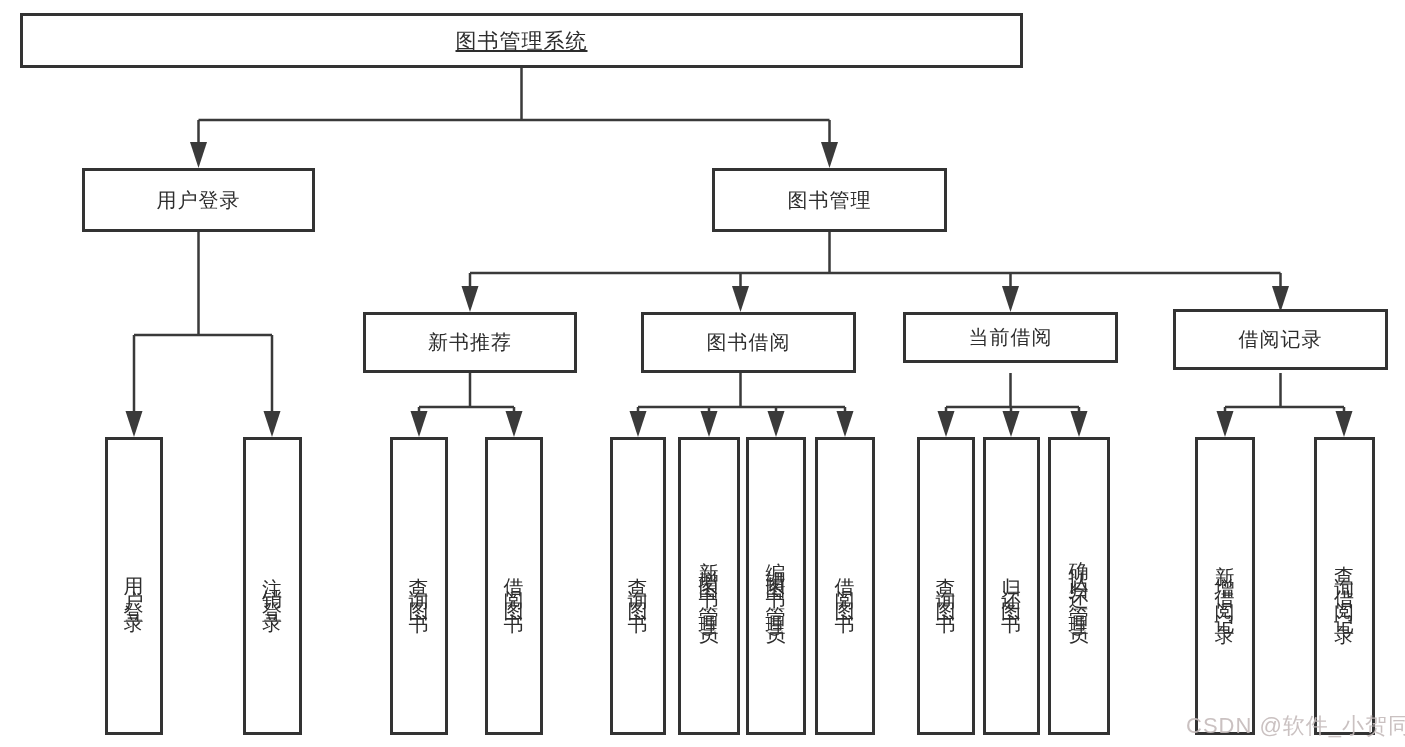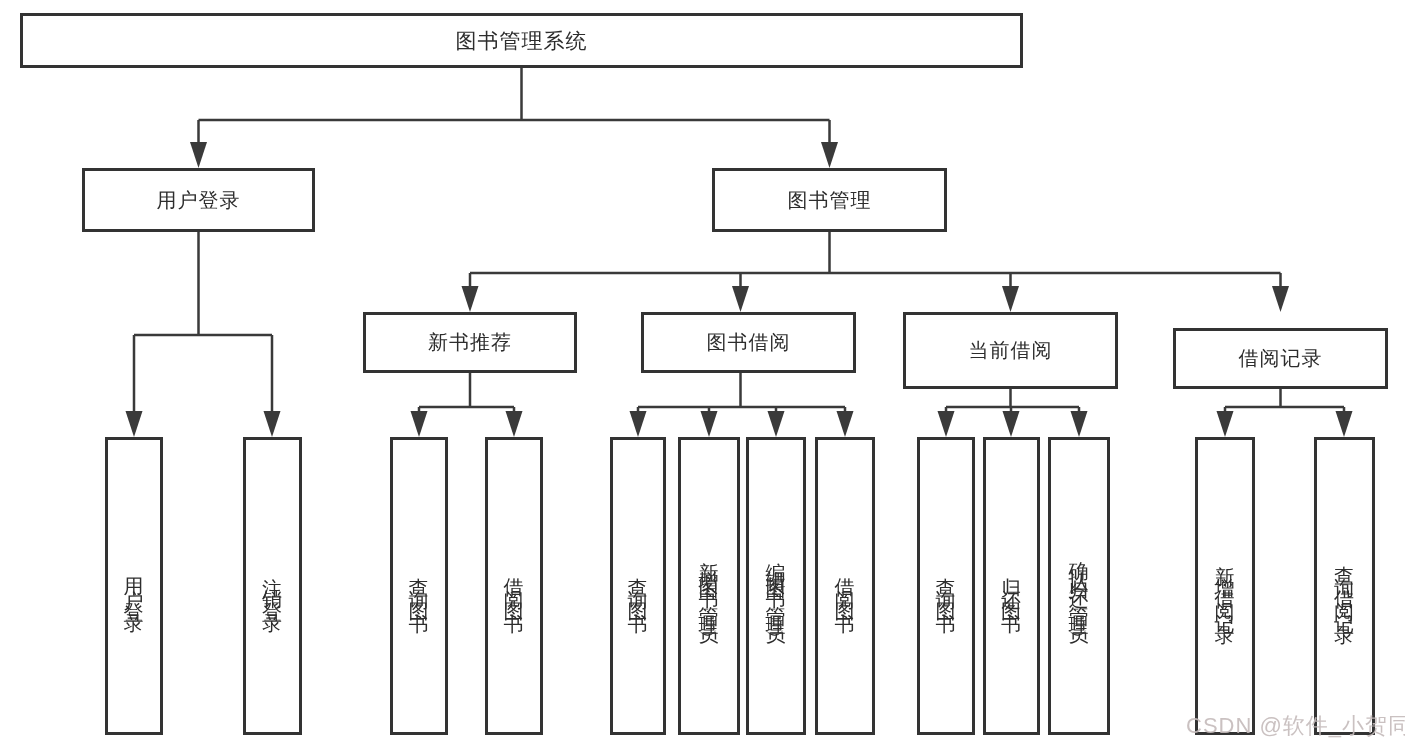--- a/index.html
+++ b/index.html
@@ -75,41 +75,41 @@
       <polygon points="767.5,411 784.5,411 776,437"></polygon>
       <polygon points="836.5,411 853.5,411 845,437"></polygon>
       <polygon points="937.5,411 954.5,411 946,437"></polygon>
       <polygon points="1002.5,411 1019.5,411 1011,437"></polygon>
       <polygon points="1070.5,411 1087.5,411 1079,437"></polygon>
       <polygon points="1216.5,411 1233.5,411 1225,437"></polygon>
       <polygon points="1335.5,411 1352.5,411 1344,437"></polygon>
     </g>
   </svg>
 
-  <div class="node root" style="left:20px;top:13px;width:1003px;height:55px;">
+  <div class="node root" style="left:20px;top:13px;width:1003px;height:55px;text-decoration:underline;">
     <span class="hlabel">图书管理系统</span>
   </div>
 
   <div class="node" style="left:82px;top:168px;width:233px;height:64px;">
     <span class="hlabel">用户登录</span>
   </div>
   <div class="node" style="left:712px;top:168px;width:235px;height:64px;">
     <span class="hlabel">图书管理</span>
   </div>
 
   <div class="node" style="left:363px;top:312px;width:214px;height:61px;">
     <span class="hlabel">新书推荐</span>
   </div>
   <div class="node" style="left:633px;top:312px;width:215px;height:61px;margin-left:8px;">
     <span class="hlabel">图书借阅</span>
   </div>
-  <div class="node" style="left:903px;top:312px;width:215px;height:77px;">
+  <div class="node" style="left:903px;top:312px;width:215px;height:51px;">
     <span class="hlabel">当前借阅</span>
   </div>
-  <div class="node" style="left:1173px;top:328px;width:215px;height:61px;">
+  <div class="node" style="left:1173px;top:309px;width:215px;height:61px;">
     <span class="hlabel">借阅记录</span>
   </div>
 
   <div class="node leaf" style="left:105px;top:437px;width:58px;height:298px;">
     <span class="vlabel">用户登录</span>
   </div>
   <div class="node leaf" style="left:243px;top:437px;width:59px;height:298px;">
     <span class="vlabel">注销登录</span>
   </div>
   <div class="node leaf" style="left:390px;top:437px;width:58px;height:298px;">

